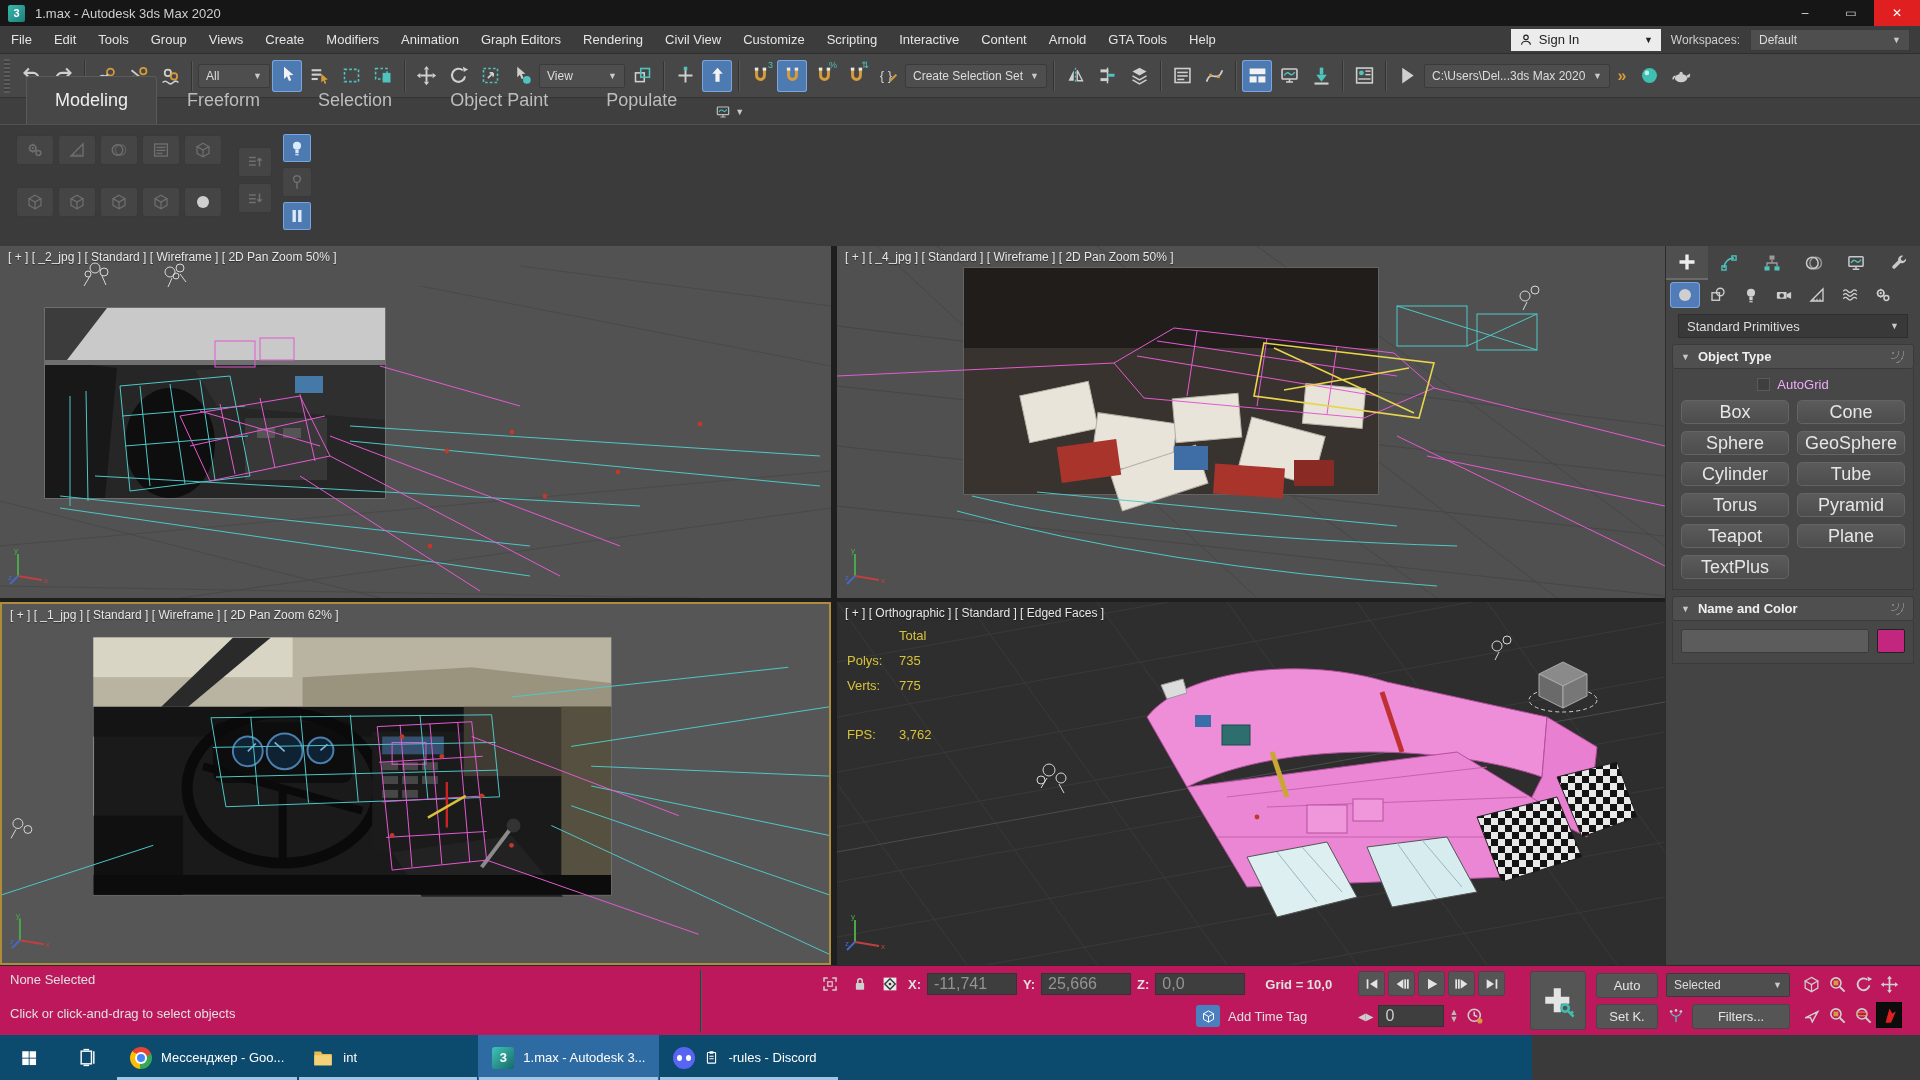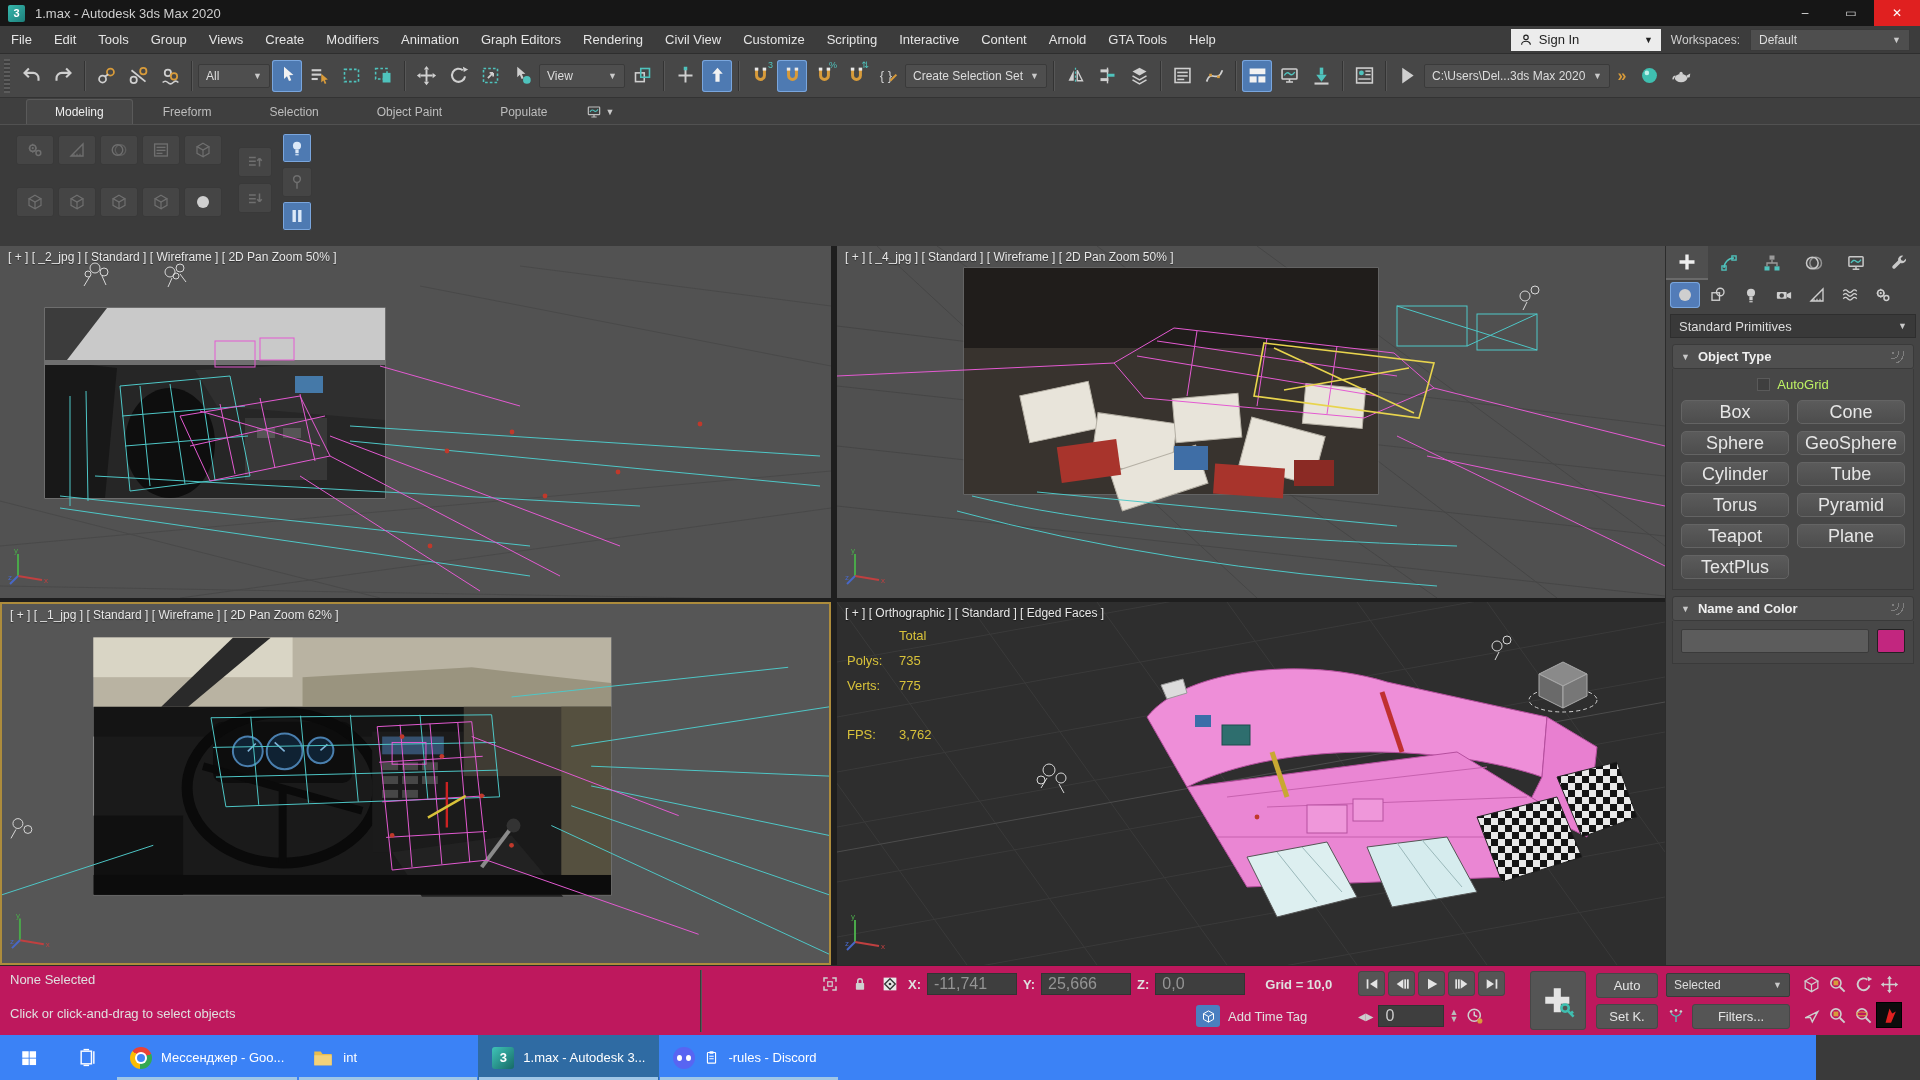--- a/index.html
+++ b/index.html
@@ -26,21 +26,21 @@
   .grip{width:6px;height:34px;background:repeating-linear-gradient(180deg,#5c5c5c 0 2px,#3d3d3d 2px 4px);margin-right:4px}
   .tbtn{position:relative;width:30px;height:32px;display:flex;align-items:center;justify-content:center;border-radius:3px;color:#cfcfcf;flex:none}
   .tbtn svg{width:21px;height:21px}
   .tbtn.active{background:#4e7ab2;box-shadow:inset 0 0 0 1px #7aa6dd;color:#f2f2f2}
   .tsep{width:1px;height:30px;background:#333;box-shadow:1px 0 0 #575757;margin:0 4px;flex:none}
   .tdd{height:24px;background:#4e4e4e;border:1px solid #3a3a3a;border-radius:2px;display:flex;align-items:center;padding:0 7px;color:#ddd;font-size:12px;flex:none}
   .ov{position:absolute;right:2px;top:0;font-size:9px;font-style:normal;color:#4fc3bd}
   
   .ribbon{position:absolute;left:0;top:98px;width:1920px;height:148px;background:#3b3b3b}
   .rtabs{display:flex;height:26px;align-items:flex-end;padding-left:26px;gap:2px;background:#3f3f3f}
-  .rtab{padding:5px 28px;font-size:12px;color:#bdbdbd}
+  .rtab{padding:13px 28px;font-size:18px;color:#bdbdbd}
   .rtab.active{background:#474747;border:1px solid #5a5a5a;border-bottom:none;border-radius:3px 3px 0 0;color:#eee}
   .rddico{display:flex;align-items:center;gap:4px;color:#bdbdbd;padding:4px 8px}
   .rbody{position:relative;height:98px;border-top:1px solid #515151}
   .rbtn{position:absolute;width:38px;height:30px;background:#454545;border:1px solid #393939;border-radius:3px;display:flex;align-items:center;justify-content:center;color:#6f6f6f}
   .rbtn svg{width:18px;height:18px}
   .rbtn.blue{background:#4e7ab2;box-shadow:inset 0 0 0 1px #7aa6dd;color:#dce9f8;width:30px}
   .polybar{position:absolute;left:12px;top:124px;width:268px;height:21px;background:#3f3f3f;border:1px solid #565656;border-radius:2px;color:#cfcfcf;font-size:13px;display:flex;align-items:center;justify-content:center;gap:8px}
   
   .vparea{position:absolute;left:0;top:246px;width:1665px;height:719px;background:#1e1e1e}
   .vp{position:absolute;overflow:hidden;background:#525252}
@@ -52,26 +52,26 @@
   
   .cmdpanel{position:absolute;left:1665px;top:246px;width:255px;height:719px;background:#444;border-left:1px solid #2c2c2c;color:#ddd;font-size:13px}
   .cp-tabs{display:flex;height:34px;align-items:stretch}
   .cp-tab{flex:1;display:flex;align-items:center;justify-content:center;color:#c9c9c9}
   .cp-tab svg{width:20px;height:20px}
   .cp-tab.active{background:#4f4f4f;border-bottom:2px solid #6a6a6a;color:#eee}
   .cp-sub{display:flex;height:30px;align-items:center;padding:0 4px;gap:3px}
   .cp-sub .si{width:30px;height:26px;display:flex;align-items:center;justify-content:center;color:#cfcfcf}
   .cp-sub .si svg{width:18px;height:18px}
   .cp-sub .si.blue{background:#527cb8;border-radius:4px;box-shadow:inset 0 0 0 1px #7aa6dd}
-  .cp-dd{margin:4px 4px;height:24px;background:#393939;border:1px solid #2e2e2e;display:flex;align-items:center;padding:0 8px;color:#ddd}
+  .cp-dd{margin:4px 12px;height:24px;background:#393939;border:1px solid #2e2e2e;display:flex;align-items:center;padding:0 8px;color:#ddd}
   .rollout{margin:6px 6px 0}
   .rhead{height:25px;background:#4f4f4f;border:1px solid #3a3a3a;border-radius:3px;display:flex;align-items:center;gap:8px;padding:0 8px;font-weight:bold;color:#f0f0f0}
   .rhead .dots{margin-left:auto;width:14px;height:12px;background:repeating-radial-gradient(circle at 2px 2px,#8a8a8a 0 1px,transparent 1px 5px);opacity:.8}
   .rbodyx{background:#474747;border:1px solid #3a3a3a;border-top:none;padding:8px 8px 10px}
-  .agrow{display:flex;align-items:center;gap:7px;justify-content:center;margin-bottom:8px;color:#bef264}
+  .agrow{display:flex;align-items:center;gap:7px;justify-content:center;margin-bottom:8px;color:#f0abfc}
   .chk{width:13px;height:13px;background:#3f3f3f;border:1px solid #5a5a5a}
   .pgrid{display:grid;grid-template-columns:1fr 1fr;gap:7px 8px}
   .pbtn{height:24px;background:linear-gradient(#5b5b5b,#4d4d4d);border:1px solid #646464;border-radius:5px;color:#e6e6e6;font-size:18px;display:flex;align-items:center;justify-content:center}
   .ncrow{display:flex;gap:8px;align-items:center}
   .nfield{flex:1;height:24px;background:#5c5c5c;border:1px solid #3a3a3a;border-radius:2px}
   .swatch{width:28px;height:24px;background:#c2267f;border:1px solid #222;border-radius:2px}
   
   .statusbar{position:absolute;left:0;top:965px;width:1920px;height:70px;background:#be185d;border-top:1px solid #2a2a2a;color:#e0e0e0;font-size:13px}
   .sdivider{position:absolute;left:700px;top:4px;width:1px;height:62px;background:#3a3a3a;box-shadow:1px 0 0 #585858}
   .field{height:22px;background:#3e3e3e;border:1px solid #333;color:#949494;font-size:16px;display:flex;align-items:center;padding:0 6px}
@@ -81,21 +81,21 @@
   .pbrow{position:absolute;left:1358px;top:5px;display:flex;gap:3px}
   .pbtn2{width:27px;height:25px}
   .pbtn2 svg{width:16px;height:16px}
   .ttag{position:absolute;left:1196px;top:39px;display:flex;align-items:center;gap:8px}
   .ttag .cubeic{width:24px;height:22px;background:#4a7fc0;border-radius:3px;display:flex;align-items:center;justify-content:center;color:#fff}
   .ttag .cubeic svg{width:15px;height:15px}
   .navico{width:26px;height:26px;display:flex;align-items:center;justify-content:center;color:#cfcfcf}
   .navico svg{width:19px;height:19px}
   .navico.red{background:#0c0c0c;border:1px solid #000;color:#e02020}
   
-  .taskbar{position:absolute;left:0;top:1035px;width:1816px;height:45px;background:#3b82f6;display:flex;align-items:stretch;color:#fff}
+  .taskbar{position:absolute;left:0;top:1035px;width:1532px;height:45px;background:#0c4a6e;display:flex;align-items:stretch;color:#fff}
   .tb-start,.tb-view{width:58px;display:flex;align-items:center;justify-content:center}
   .tb-app{position:relative;display:flex;align-items:center;gap:9px;padding:0 14px;max-width:190px;min-width:180px;font-size:13px}
   .tb-app::after{content:'';position:absolute;left:1px;right:1px;bottom:0;height:3px;background:#9fc6e7}
   .tb-app.activeapp{background:#2f6ba3}
   .tb-app .lbl{white-space:nowrap;overflow:hidden;text-overflow:ellipsis}
   .appico{width:22px;height:22px;flex:none;position:relative}
   .chromeico{border-radius:50%;background:conic-gradient(from -50deg,#ea4335 0 33%,#34a853 0 66%,#fbbc05 0 100%)}
   .chromeico::before{content:'';position:absolute;left:5px;top:5px;width:12px;height:12px;border-radius:50%;background:#fff}
   .chromeico::after{content:'';position:absolute;left:7px;top:7px;width:8px;height:8px;border-radius:50%;background:#4285f4}
   .maxico{background:linear-gradient(135deg,#3fc4b8,#176a66);border-radius:3px;color:#fff;font-weight:bold;font-size:13px;display:flex;align-items:center;justify-content:center}

